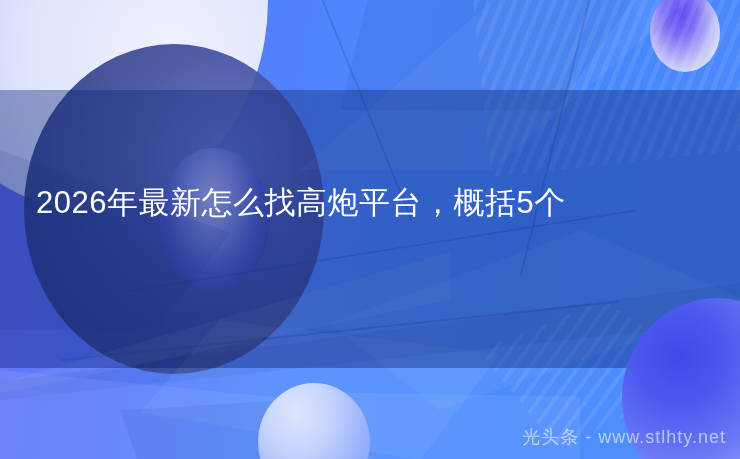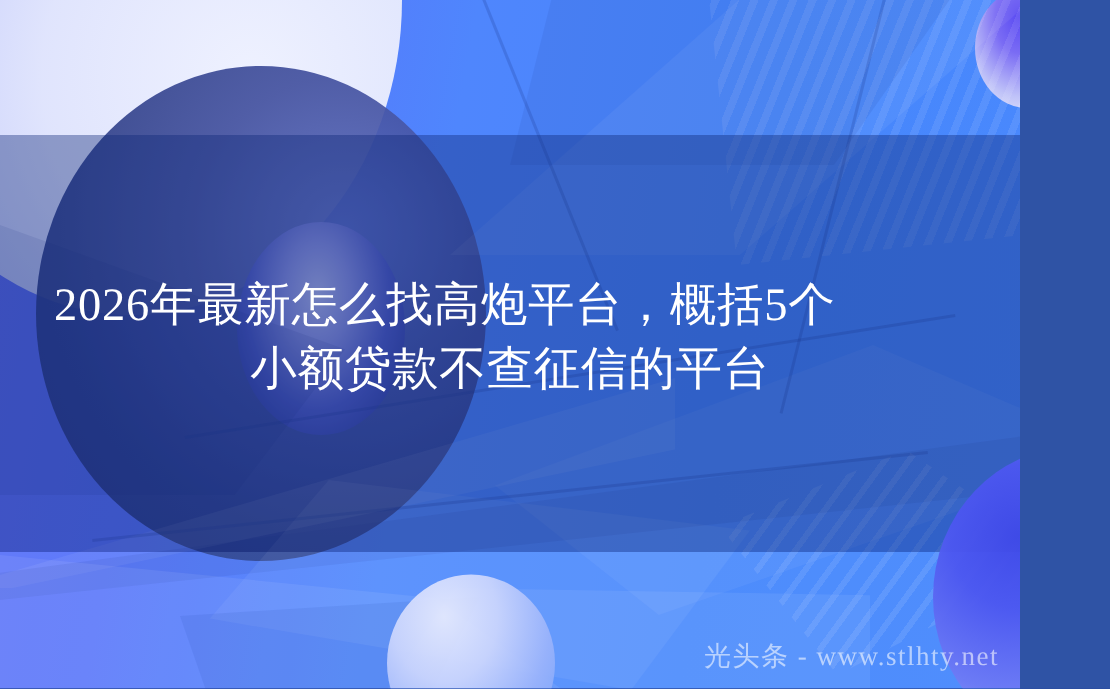--- a/index.html
+++ b/index.html
@@ -2,24 +2,24 @@
 <html><head>
 <meta charset="utf-8">
 <style>
   html, body {
     margin: 0;
     padding: 0;
     background: #2f53a5;
   }
   #stage {
     position: relative;
-    width: 680px;
+    width: 740px;
     height: 459px;
     overflow: hidden;
-    font-family: Liberation Serif, serif;
+    font-family: Liberation Sans, sans-serif;
     background: linear-gradient(100deg, #6470f8 0%, #5a73fa 18%, #4f86fd 42%, #4686fc 70%, #4a89fd 100%);
   }
 
   
   .layer { position: absolute; inset: 0; }
 
   
   .sphere { position: absolute; border-radius: 50%; }
 
   #sphere-topleft {
@@ -224,18 +224,17 @@
   <div class="layer">
     <div class="facet" id="facet-bottom-f"></div>
     <div class="facet" id="facet-bottom-g"></div>
     <div class="facet" id="facet-bottom-h"></div>
     <div class="sphere" id="sphere-bottom-mid"></div>
     <div class="sphere" id="sphere-bottomright"></div>
   </div>
 
   <div id="title-block">
     <div class="line l1">2026年最新怎么找高炮平台，概括5个</div>
-    <div class="line l2">小额贷款不查征信的平台</div>
   </div>
 
   <div id="watermark">光头条 - www.stlhty.net</div>
 
 </div>
 
 </body></html>

